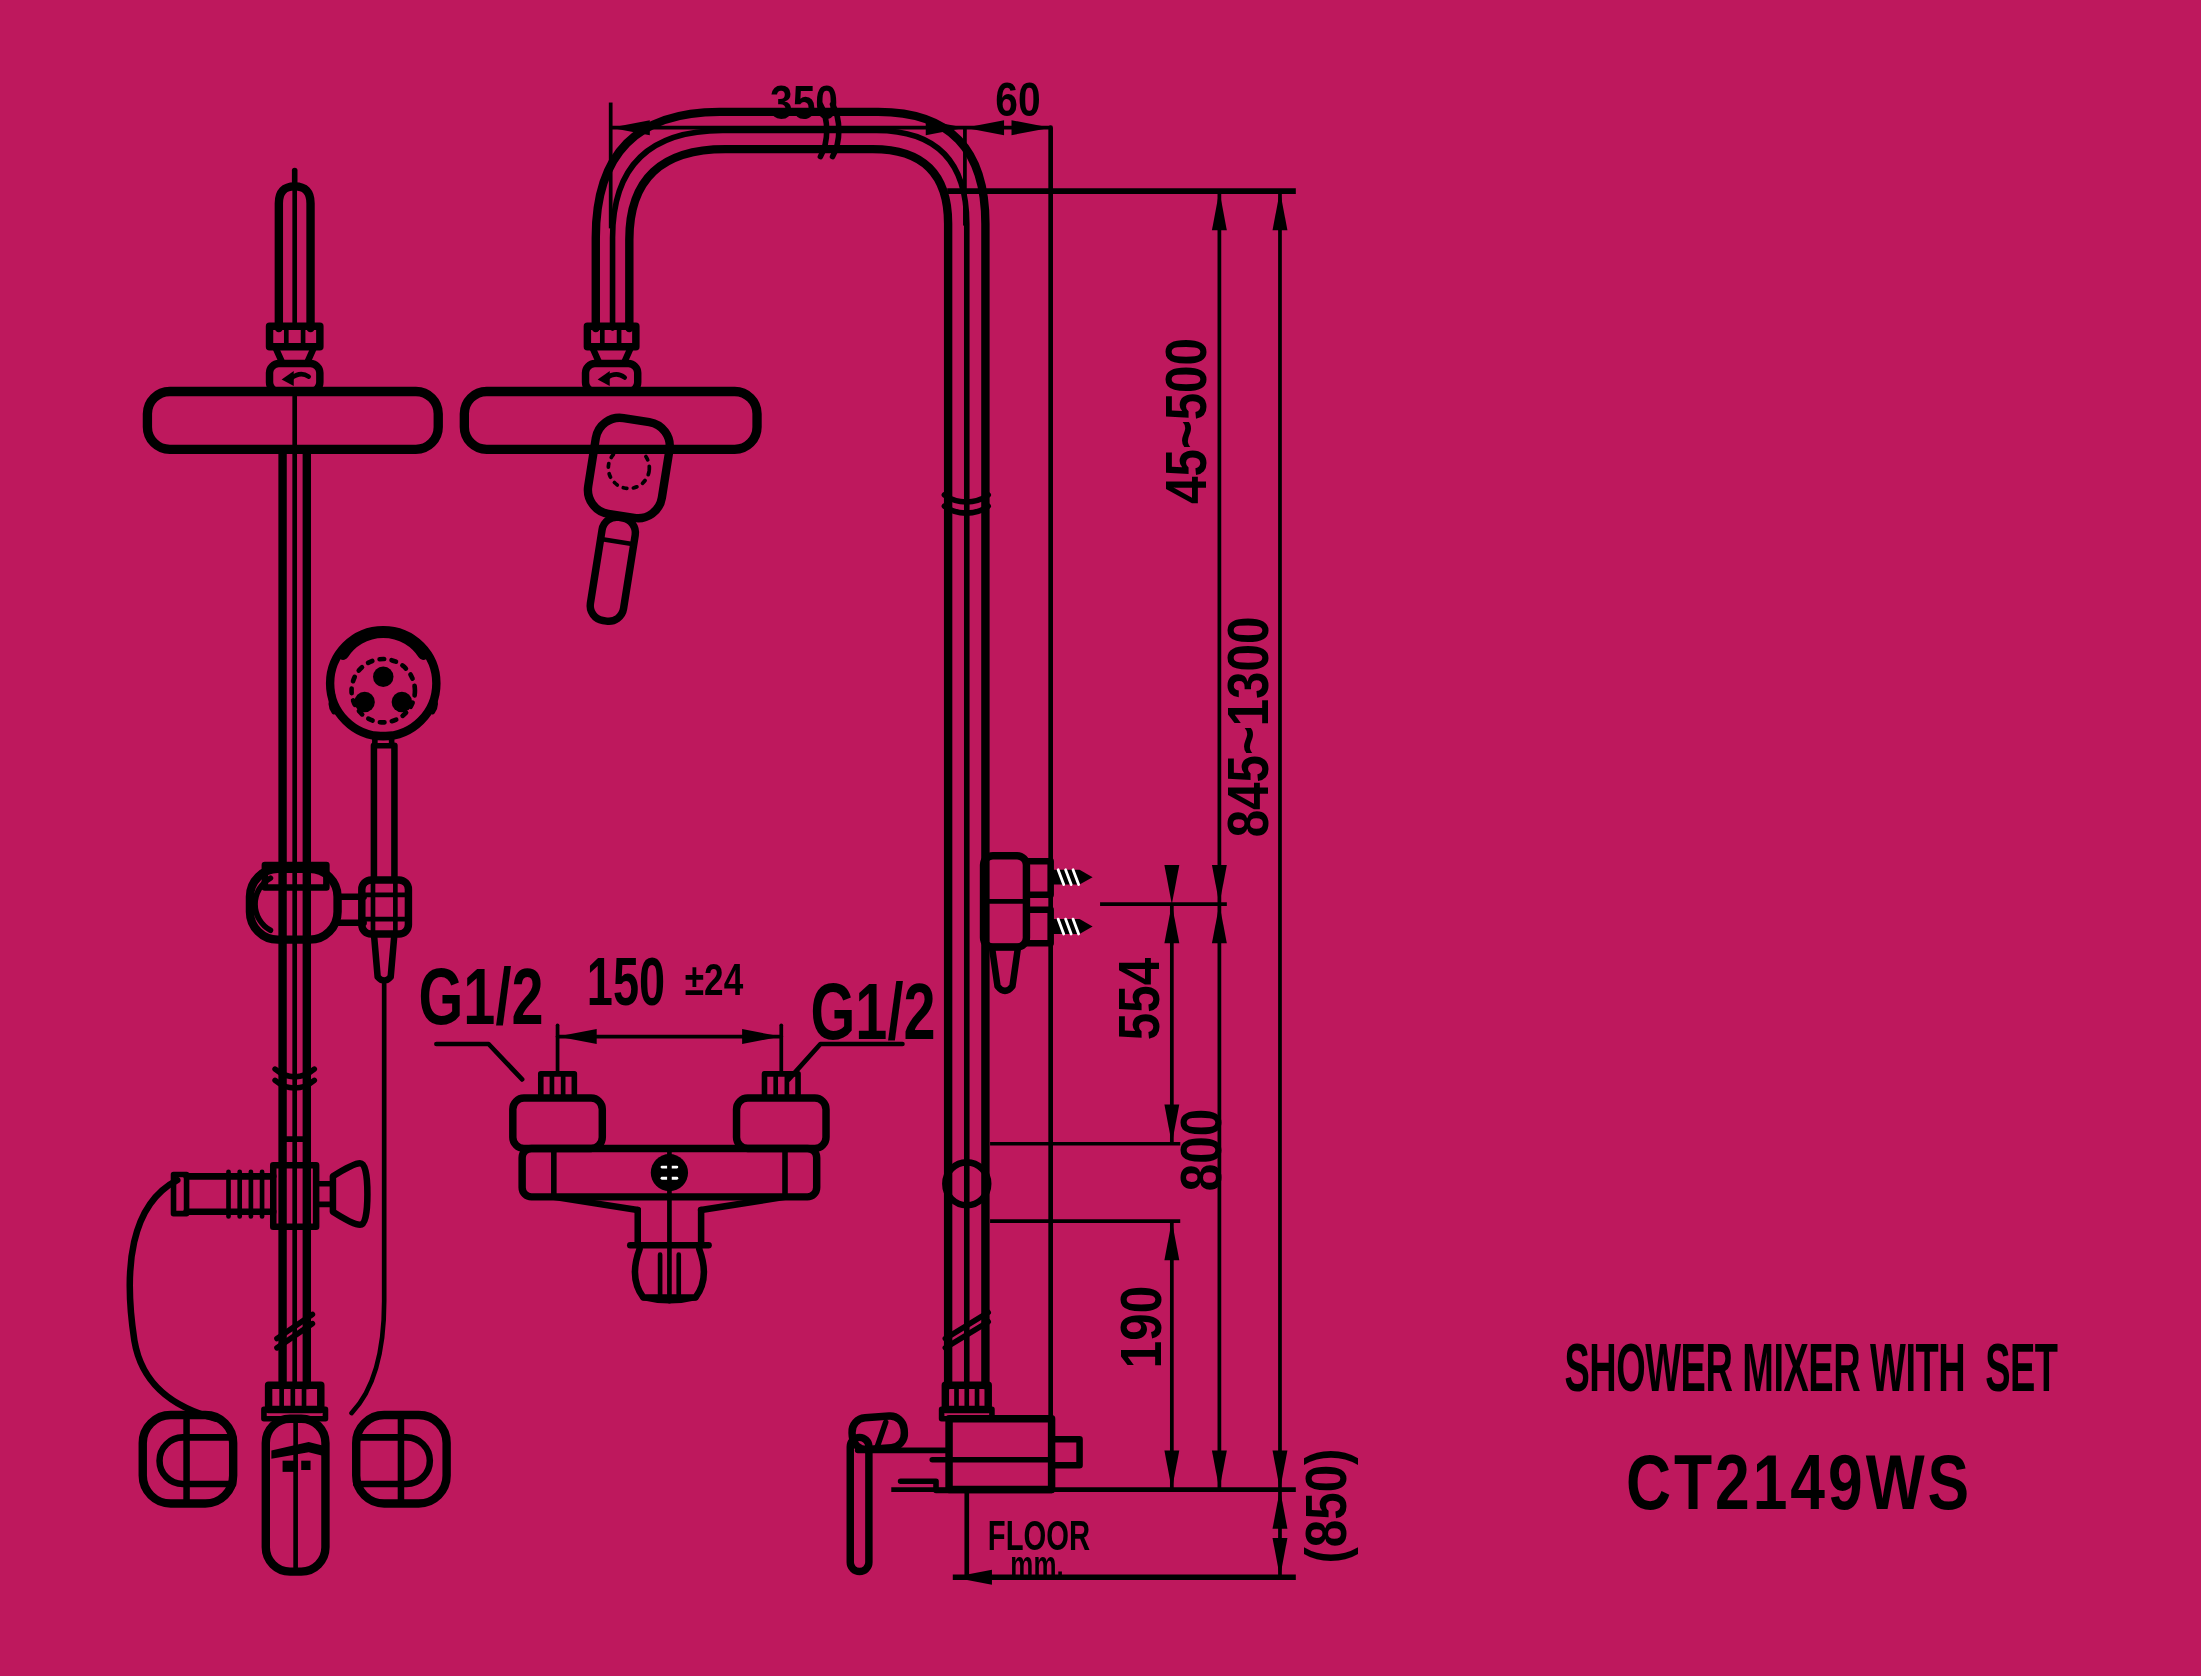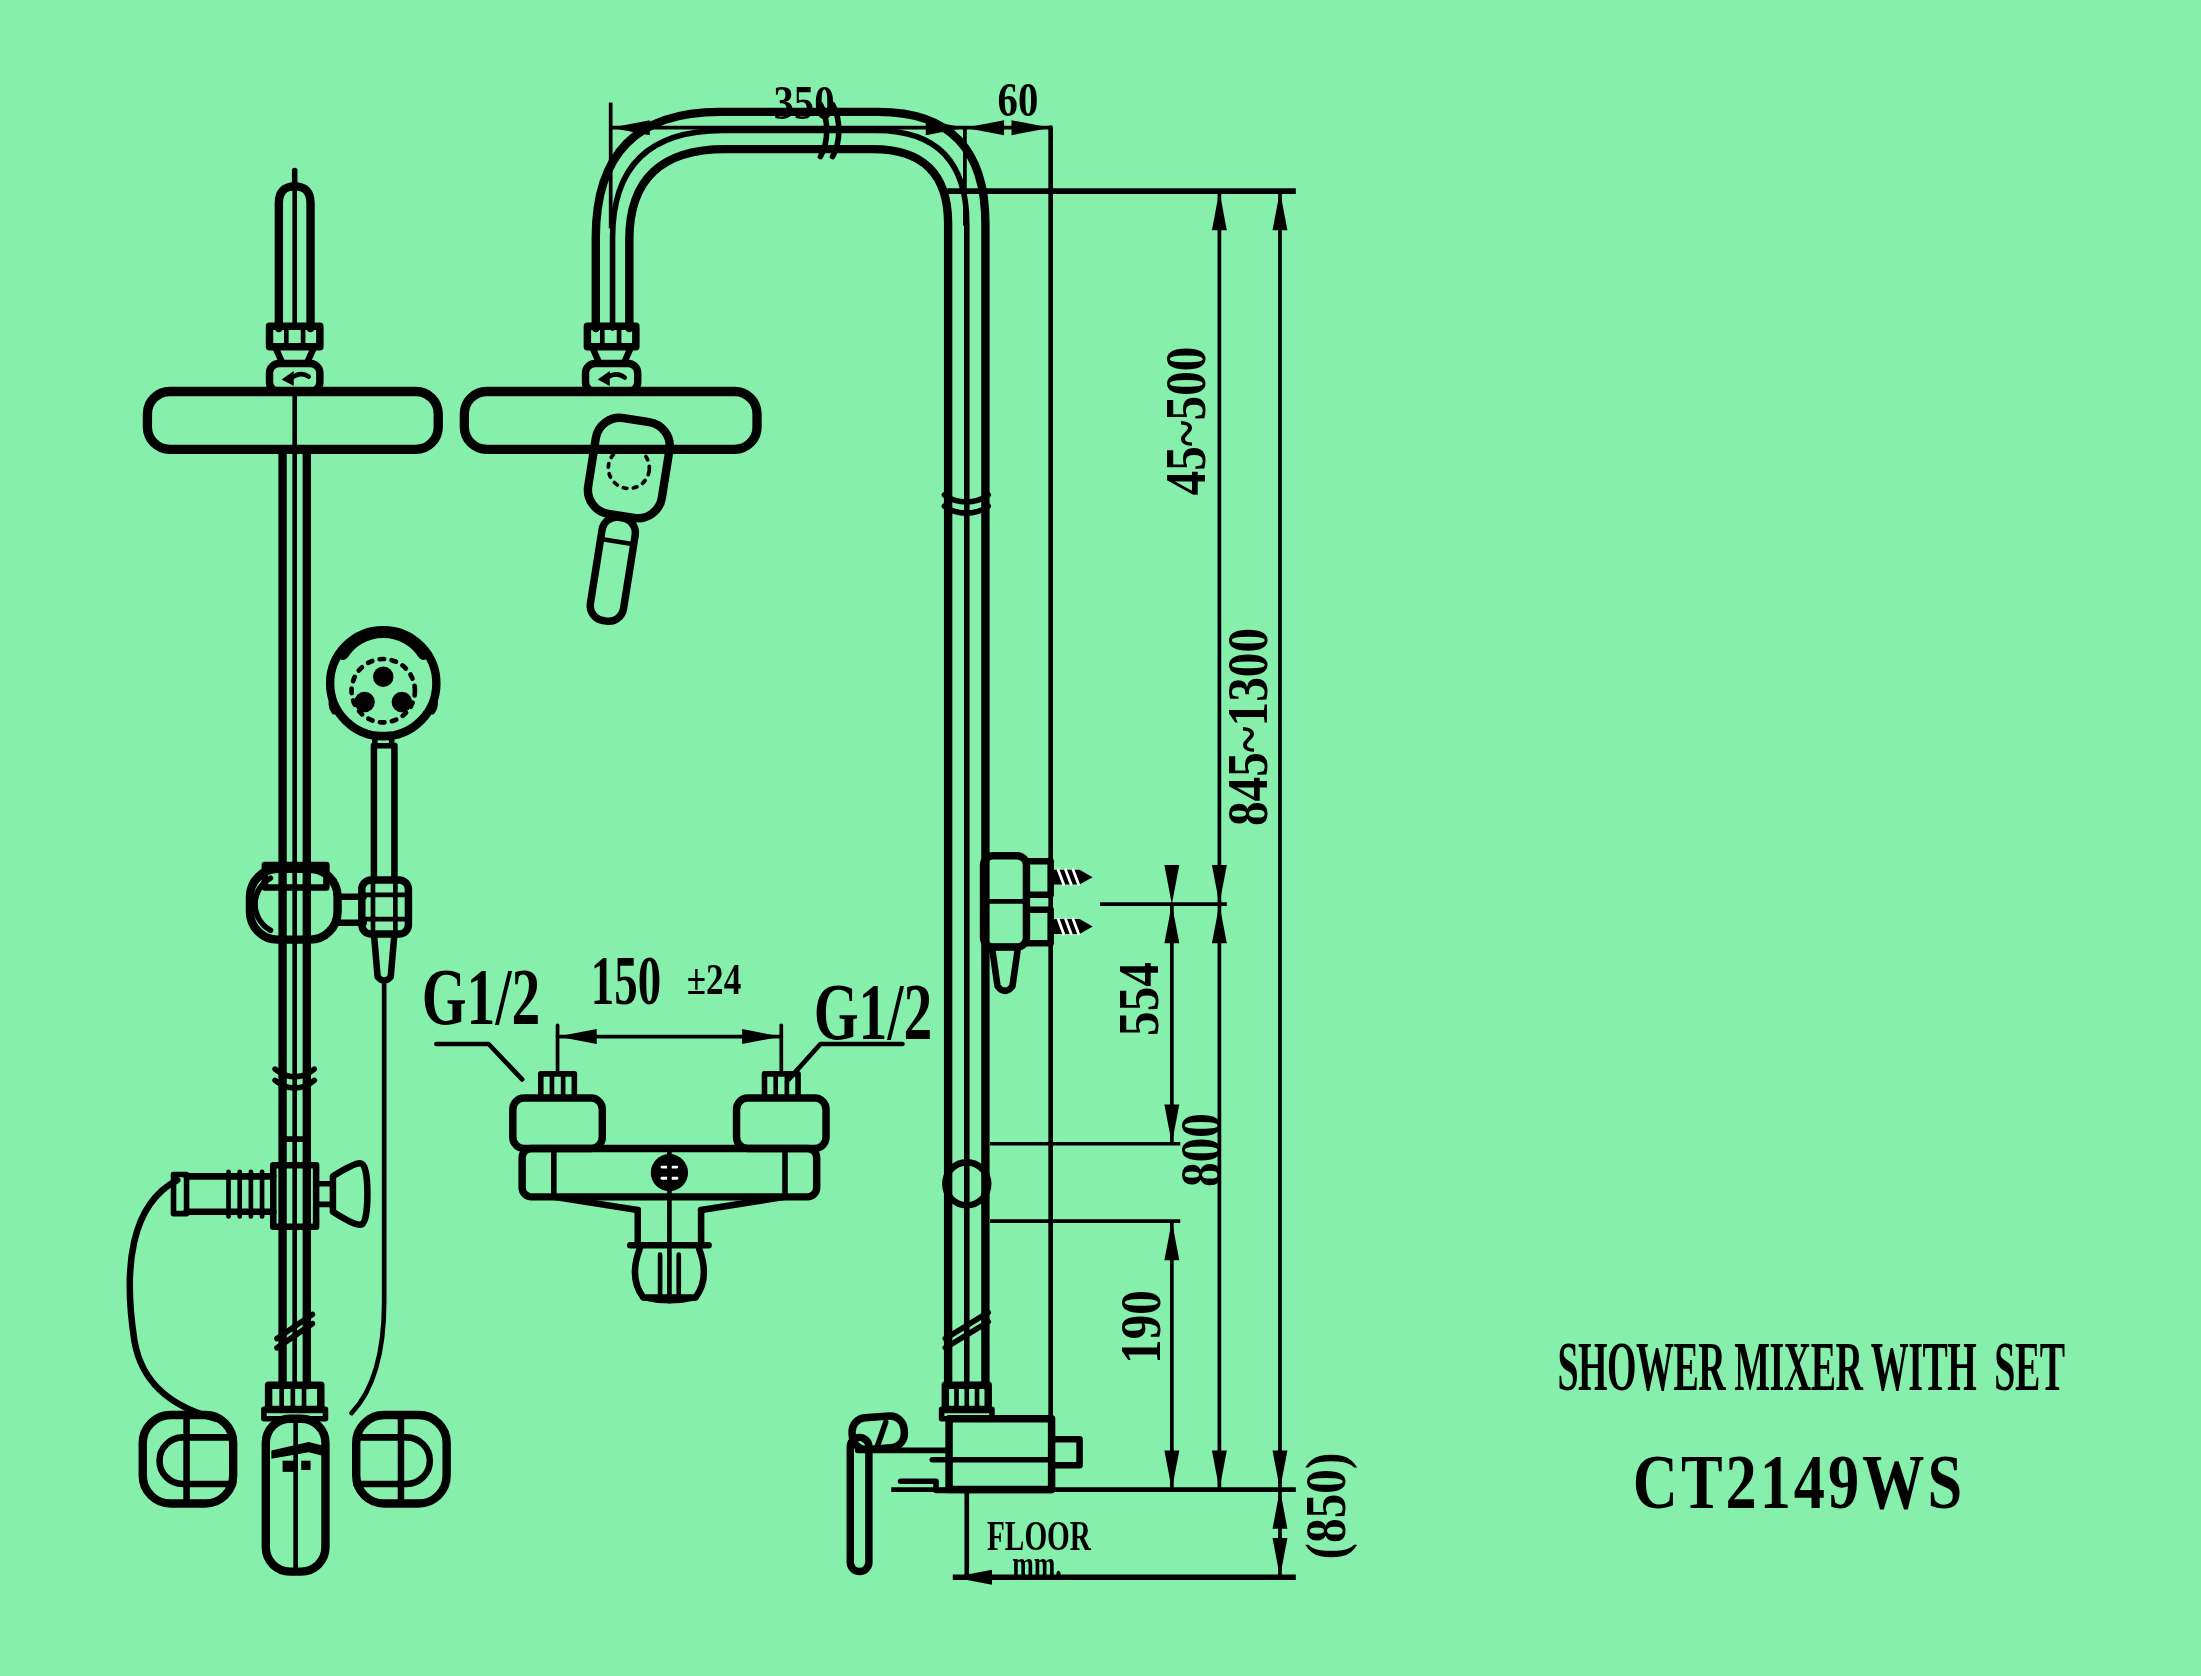--- a/index.html
+++ b/index.html
@@ -1,18 +1,18 @@
 <!DOCTYPE html>
 <html style="font-size:15px"><head>
 <meta charset="utf-8">
 <style>
   html,body{margin:0;padding:0;background:#fff;}
   #stage{
-    position:relative;width:2202px;height:1676px;background:#86efac;
-    font-family:Liberation Serif, serif;overflow:hidden;
+    position:relative;width:2202px;height:1676px;background:#be185d;
+    font-family:Liberation Sans, sans-serif;overflow:hidden;
   }
   #stage svg{position:absolute;left:0;top:0;}
   .lbl{
     position:absolute;color:#000;font-weight:bold;white-space:pre;
     transform:translate(-50%,-50%) scaleX(0.85);line-height:1;
   }
   .rot{transform:translate(-50%,-50%) rotate(-90deg) scaleX(0.85);}
   .dim-h{font-size:48px;}
   .dim-v{font-size:58px;}
   .g12{font-size:80px;transform:translate(-50%,-50%) scaleX(0.72);}

